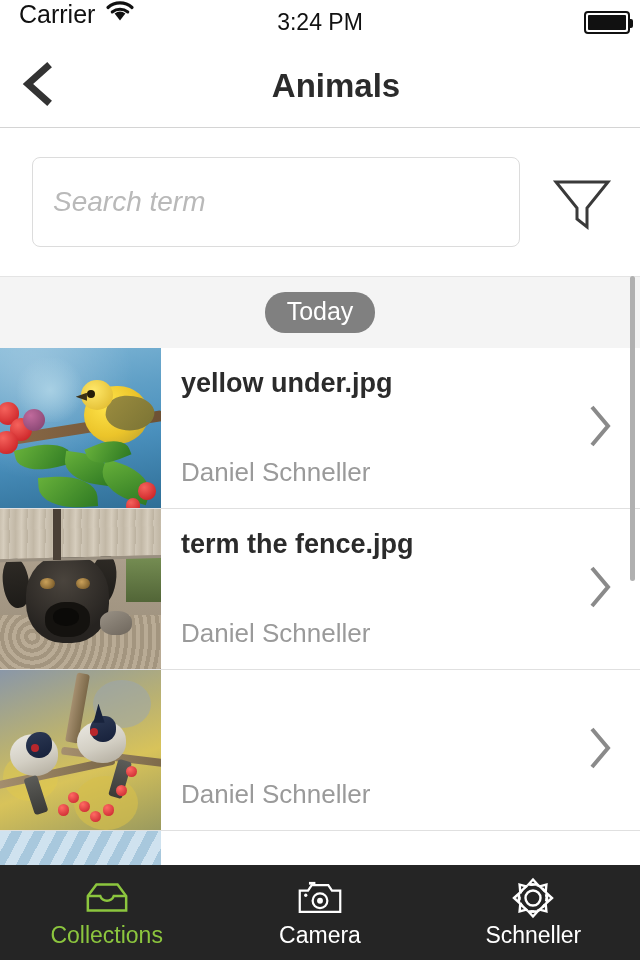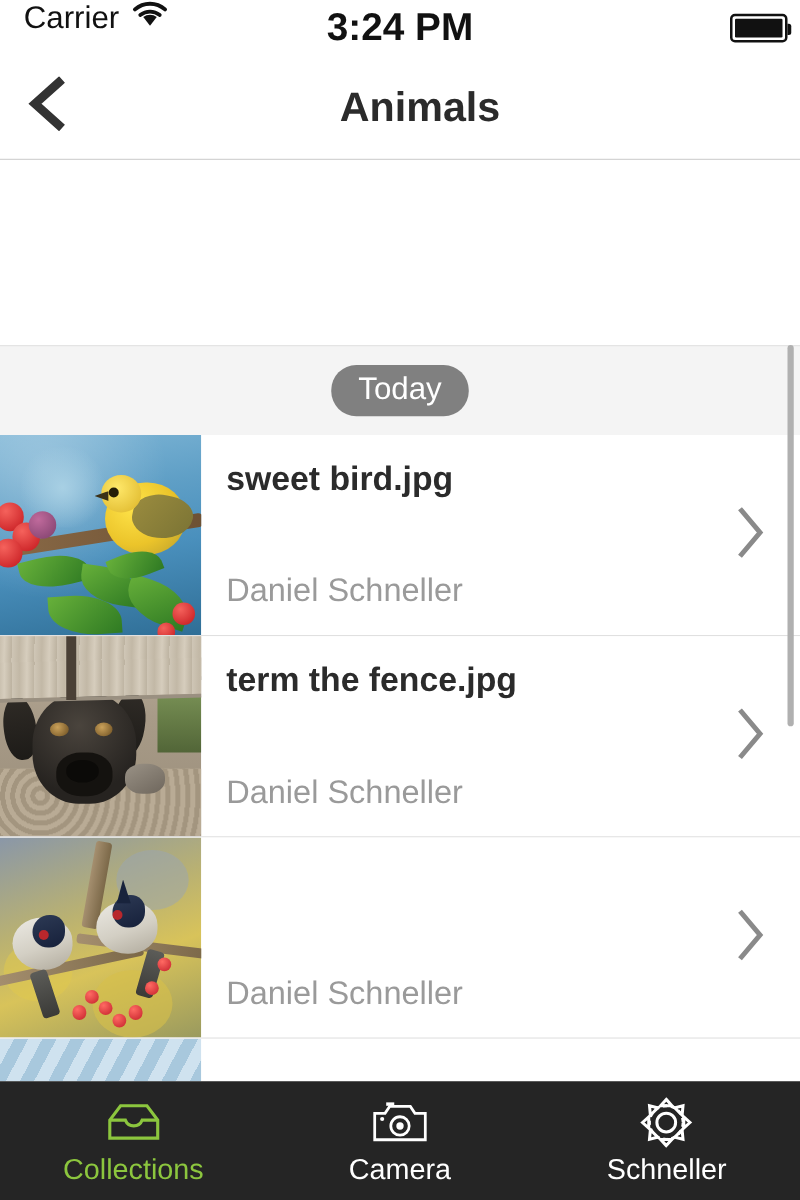--- a/index.html
+++ b/index.html
@@ -26,21 +26,21 @@
     position: absolute; left: 19px; top: 0; height: 44px;
     display: flex; align-items: flex-start; gap: 10px;
   }
   .sb-carrier {
     font-size: 25px; color: #111; letter-spacing: 0px;
   }
   .sb-center {
     position: absolute; left: 0; width: 640px; top: 0; height: 44px;
     display: flex; align-items: center; justify-content: center;
   }
-  .sb-time { font-size: 31px; font-weight: bold; color: #111; }
+  .sb-time { font-size: 23px; font-weight: normal; color: #111; }
   .sb-right {
     position: absolute; right: 10px; top: 0; height: 44px;
     display: flex; align-items: center;
   }
   .battery {
     position: relative;
     width: 46px; height: 23px;
     border: 2px solid #111; border-radius: 4px;
     padding: 2px;
   }
@@ -291,20 +291,32 @@
     <div class="nav-back">
       <span>
         <svg width="34" height="44" viewBox="0 0 34 44">
           <path d="M28 5 L9 22 L28 39" stroke="#333" stroke-width="7" fill="none" stroke-linecap="square" stroke-linejoin="miter"></path>
         </svg>
       </span>
     </div>
     <div class="nav-title">Animals</div>
   </div>
 
+  <div class="searchbar">
+    <div class="search-field">
+      <input class="search-input" type="text" value="" placeholder="Search term" style="">
+    </div>
+    <div class="filter-btn">
+      <span>
+        <svg width="62" height="60" viewBox="0 0 62 60">
+          <path d="M5 9 L57 9 L36 35 L36 54 L26 46 L26 35 Z" stroke="#3a3a3a" stroke-width="3" fill="none" stroke-linejoin="miter"></path>
+        </svg>
+      </span>
+    </div>
+  </div>
 
   <div class="listwrap">
     <div class="scroll-thumb"></div>
 
     <div class="section-header">
       <span class="section-pill">Today</span>
     </div>
 
     <div class="row">
       <div class="thumb">
@@ -324,21 +336,21 @@
           <div class="b1-leaf" style="left:10%; top:60%; width:34%; height:16%; transform:rotate(-14deg);"></div>
           <div class="b1-leaf" style="left:40%; top:66%; width:30%; height:18%; transform:rotate(8deg);"></div>
           <div class="b1-leaf" style="left:24%; top:80%; width:36%; height:20%; transform:rotate(-4deg);"></div>
           <div class="b1-leaf" style="left:62%; top:74%; width:32%; height:20%; transform:rotate(18deg);"></div>
           <div class="b1-leaf" style="left:54%; top:58%; width:26%; height:14%; transform:rotate(-22deg);"></div>
           <div class="b1-berry" style="left:86%; top:84%; width:11%; height:11%;"></div>
           <div class="b1-berry" style="left:78%; top:94%; width:9%; height:9%;"></div>
         </div>
       </div>
       <div class="row-body">
-        <div class="row-title">sweet bird.jpg</div>
+        <div class="row-title">yellow under.jpg</div>
         <div class="row-sub">Daniel Schneller</div>
       </div>
       <div class="row-chevron">
         <span>
           <svg width="26" height="46" viewBox="0 0 26 46">
             <path d="M5 4 L21 23 L5 42" stroke="#8a8a8a" stroke-width="4" fill="none" stroke-linecap="butt" stroke-linejoin="miter"></path>
           </svg>
         </span>
       </div>
     </div>

